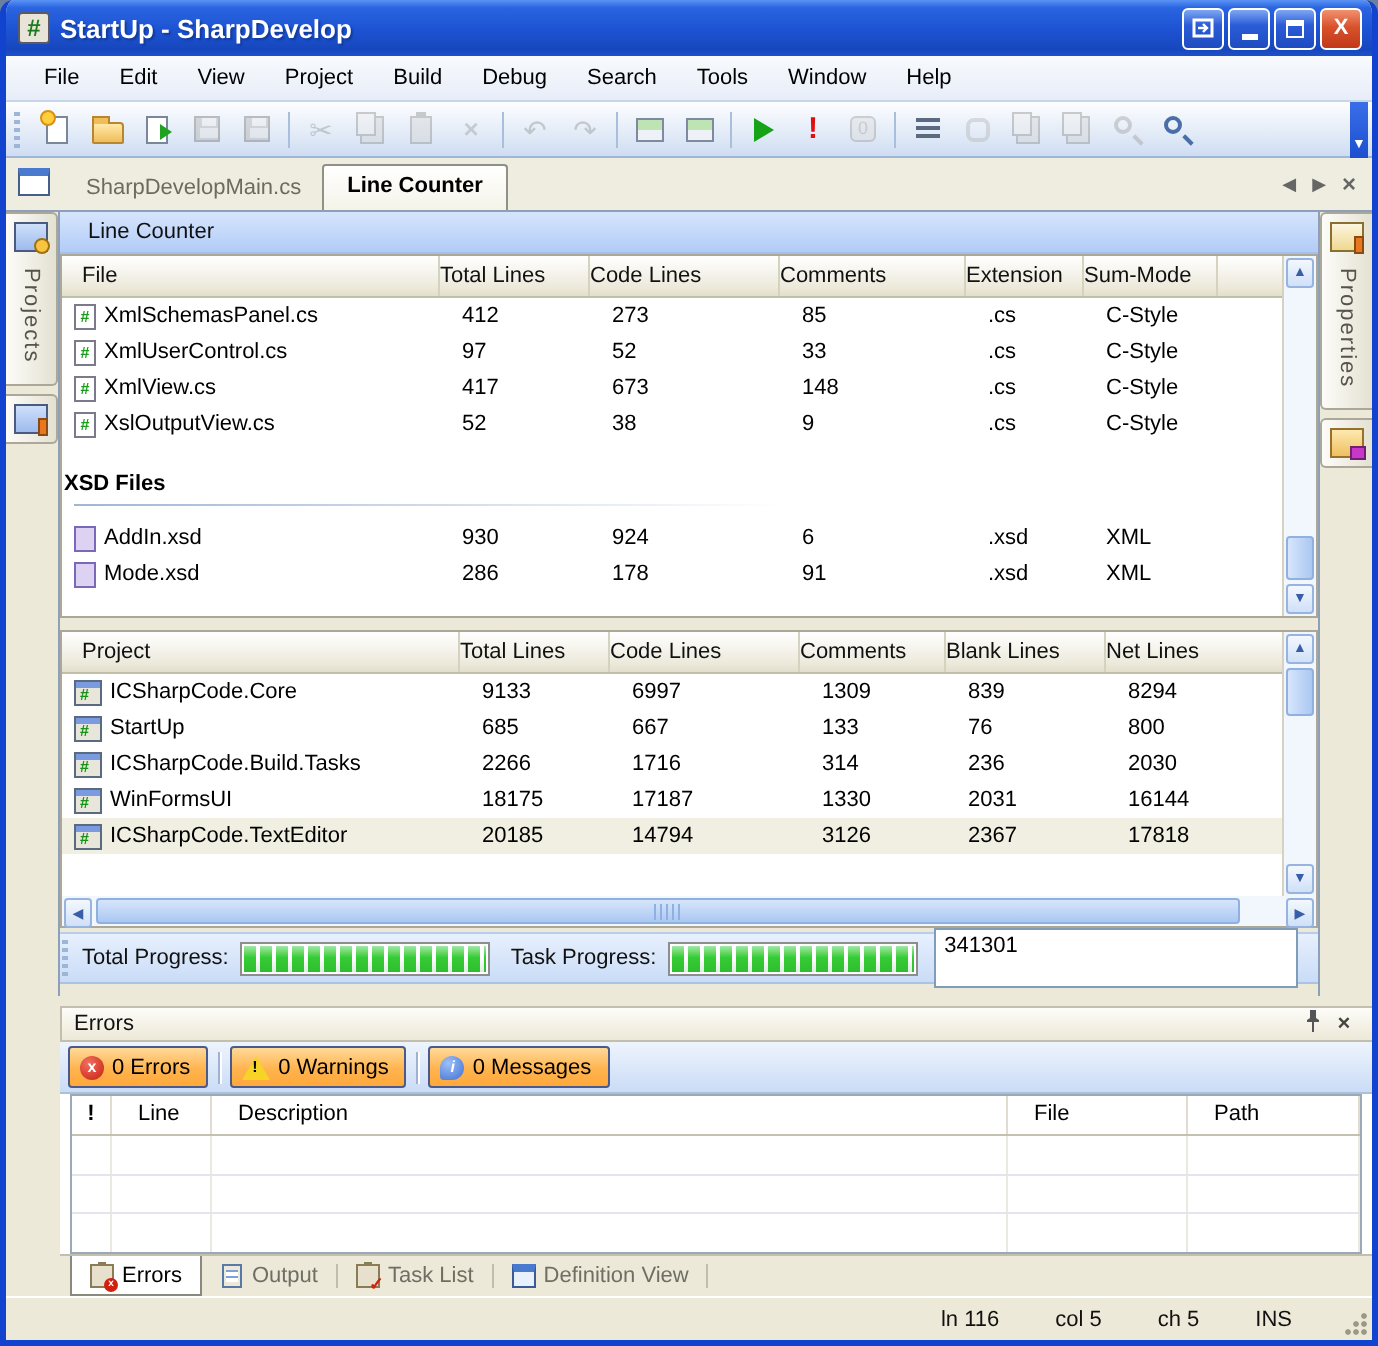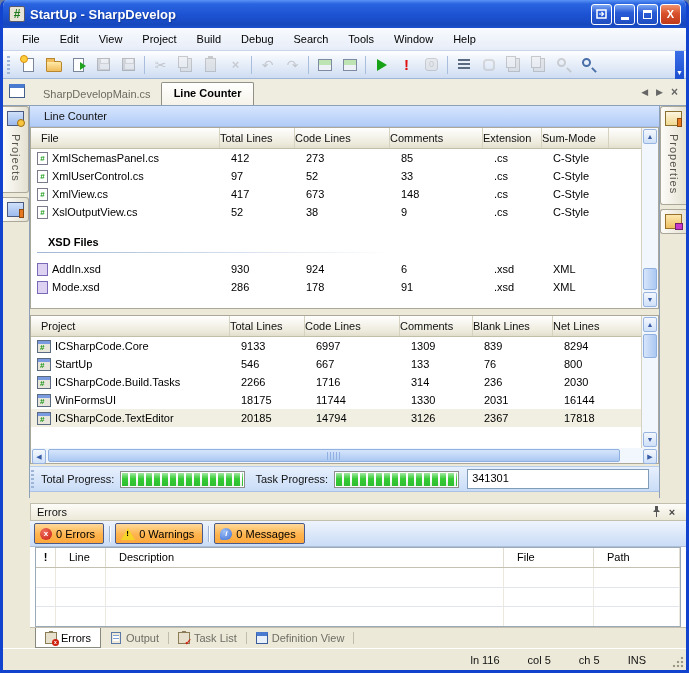--- a/index.html
+++ b/index.html
@@ -118,21 +118,21 @@
   .thead > div { border-right:1px solid #d5d2bf; color:#111; }
   .thead > div:first-child { text-align:left; padding-left:10px; }
   .thead > div:last-child { border-right:none; }
   .t1 { grid-template-columns:189px 75px 95px 93px 59px 67px 1fr; }
   .t2 { grid-template-columns:199px 75px 95px 73px 80px 1fr; }
   .trow { display:grid; height:18px; line-height:18px; }
   .trow.hl { background:#f0efe1; }
   .trow > div { padding-left:11px; overflow:hidden; white-space:nowrap; }
   .trow > div.c-name { padding-left:6px; display:flex; align-items:center; gap:4px; }
   .sec-spacer { height:12px; }
-  .sec-head { height:18px; line-height:18px; padding-left:17px; font-weight:bold; }
+  .sec-head { height:18px; line-height:18px; padding-left:1px; font-weight:bold; }
   .sec-rule { height:1px; margin:1px 10px 7px 6px; background:linear-gradient(90deg,#9fb6d4,rgba(159,182,212,0)); width:58%; }
 
   .fic { width:11px; height:13px; flex:0 0 11px; background:#fff; border:1px solid #7a7a8a; position:relative;
     font-size:8px; line-height:12px; text-align:center; font-weight:bold; }
   .fic.cs { color:#1a9e1a; }
   .fic.xsd { background:#ddd2f2; border-color:#7a68b8; color:#54428c; }
   .pic { width:14px; height:13px; flex:0 0 14px; border:1px solid #5a6a80; background:#e8e6da; position:relative; }
   .pic::before { content:""; position:absolute; left:0; right:0; top:0; height:3px; background:#7b9be0; }
   .pic::after { content:"#"; position:absolute; left:2px; top:2px; font-size:8px; font-weight:bold; color:#149414; line-height:10px; }
   .clip-row { height:3px; overflow:hidden; }
@@ -161,21 +161,21 @@
   
   .progress-row { height:26px; flex:0 0 26px; margin-top:2px;
     background:linear-gradient(180deg,#e7f0fd,#c9dcf7); border-top:1px solid #b8cdeb; border-bottom:1px solid #aac2e4;
     display:flex; align-items:center; padding-left:1px; }
   .progress-row .grip { margin-right:5px; }
   .plabel { margin:0 6px 0 2px; color:#111; }
   .pbar { width:125px; height:17px; border:1px solid #8d8d8d; background:#fff; padding:1px; margin-right:8px; }
   .pfill { height:100%; width:100%;
     background:linear-gradient(180deg,rgba(255,255,255,.55),rgba(255,255,255,0) 45%,rgba(0,80,0,.12)),
                repeating-linear-gradient(90deg,#35cc35 0 6px,#ffffff 6px 8px); }
-  .pfield { width:182px; height:20px; background:#fff; border:1px solid #7f9db9; line-height:16px; padding-left:4px; }
+  .pfield { width:182px; height:30px; background:#fff; border:1px solid #7f9db9; line-height:16px; padding-left:4px; }
 
   .splitter { flex:0 0 5px; background:#ece9d8; }
 
   
   .errors { flex:0 0 145px; display:flex; flex-direction:column; padding-left:27px; background:#ece9d8; }
   .ep-title { height:18px; flex:0 0 18px; background:linear-gradient(180deg,#fdfcf8,#ece9d8);
     border:1px solid #c2bfae; border-right:none; display:flex; align-items:center; padding:0 6px; }
   .ep-title .t { flex:1; color:#111; }
   .ep-ico { width:16px; text-align:center; color:#444; font-size:11px; }
   .ep-toolbar { height:26px; flex:0 0 26px; background:linear-gradient(180deg,#eef4fd,#cadcf6);
@@ -501,21 +501,21 @@
             <div>6997</div>
             <div>1309</div>
             <div>839</div>
             <div>8294</div>
           </div>
           <div class="trow t2">
             <div class="c-name">
                 <span class="pic"></span>
                 <span>StartUp</span>
               </div>
-            <div>546</div>
+            <div>685</div>
             <div>667</div>
             <div>133</div>
             <div>76</div>
             <div>800</div>
           </div>
           <div class="trow t2">
             <div class="c-name">
                 <span class="pic"></span>
                 <span>ICSharpCode.Build.Tasks</span>
               </div>
@@ -524,21 +524,21 @@
             <div>314</div>
             <div>236</div>
             <div>2030</div>
           </div>
           <div class="trow t2">
             <div class="c-name">
                 <span class="pic"></span>
                 <span>WinFormsUI</span>
               </div>
             <div>18175</div>
-            <div>11744</div>
+            <div>17187</div>
             <div>1330</div>
             <div>2031</div>
             <div>16144</div>
           </div>
           <div class="trow t2 hl">
             <div class="c-name">
                 <span class="pic"></span>
                 <span>ICSharpCode.TextEditor</span>
               </div>
             <div>20185</div>

